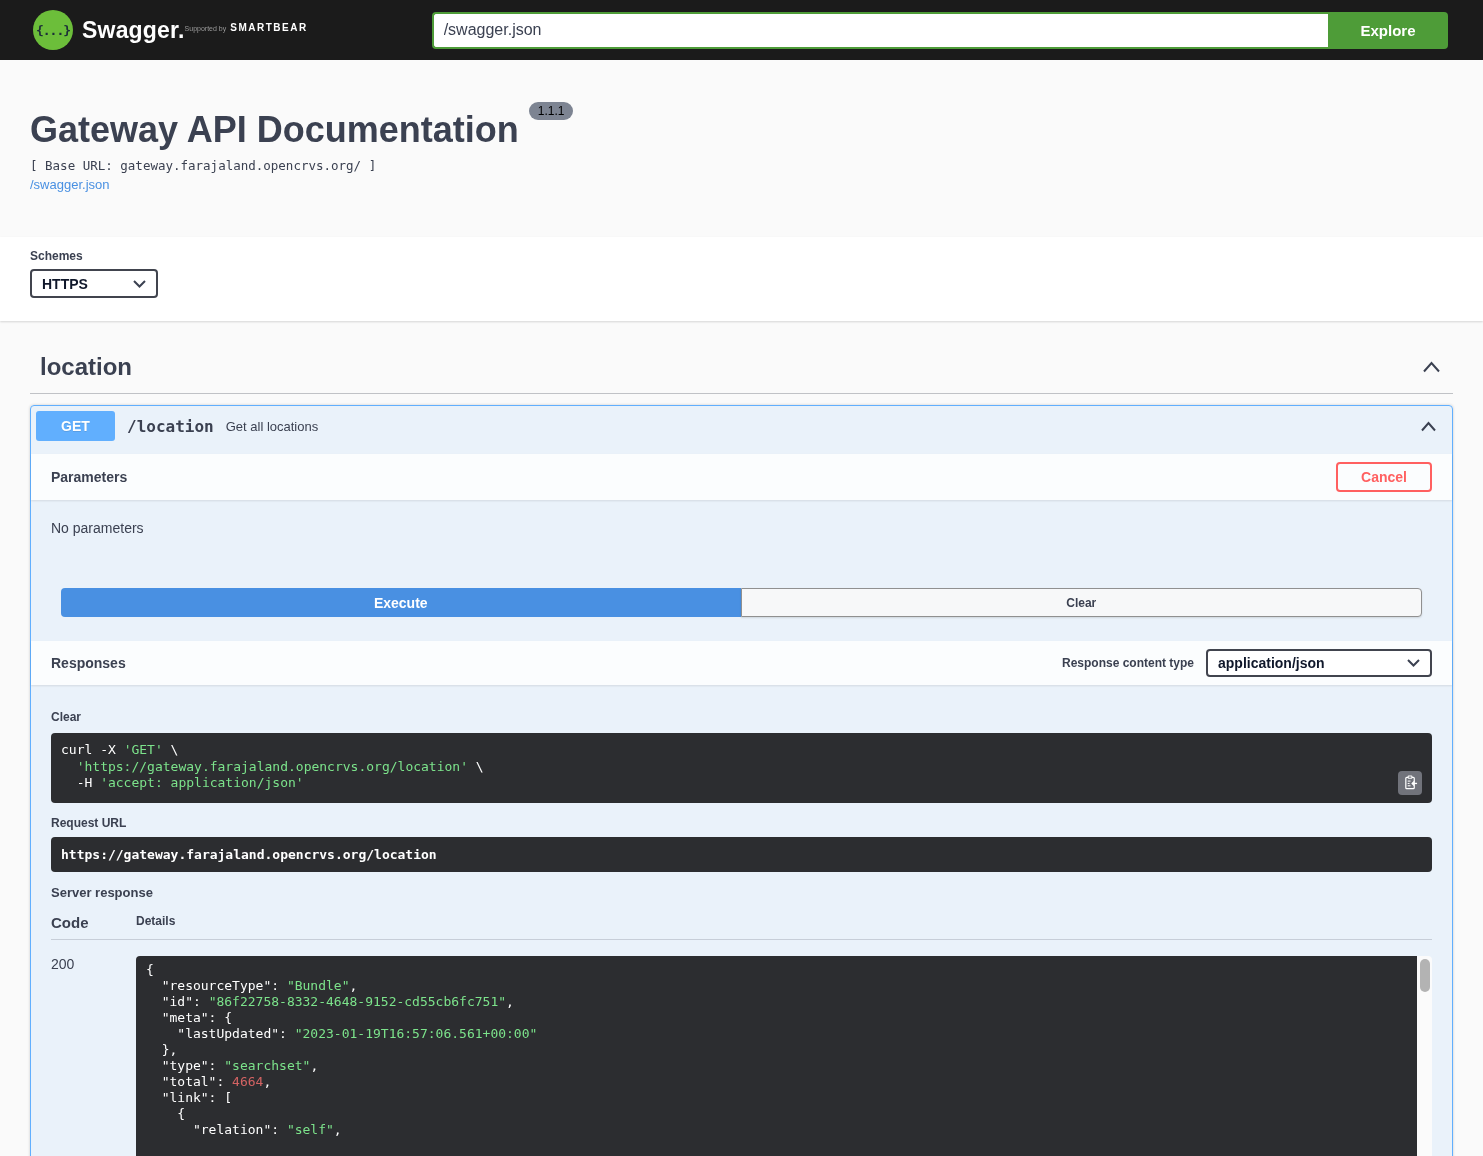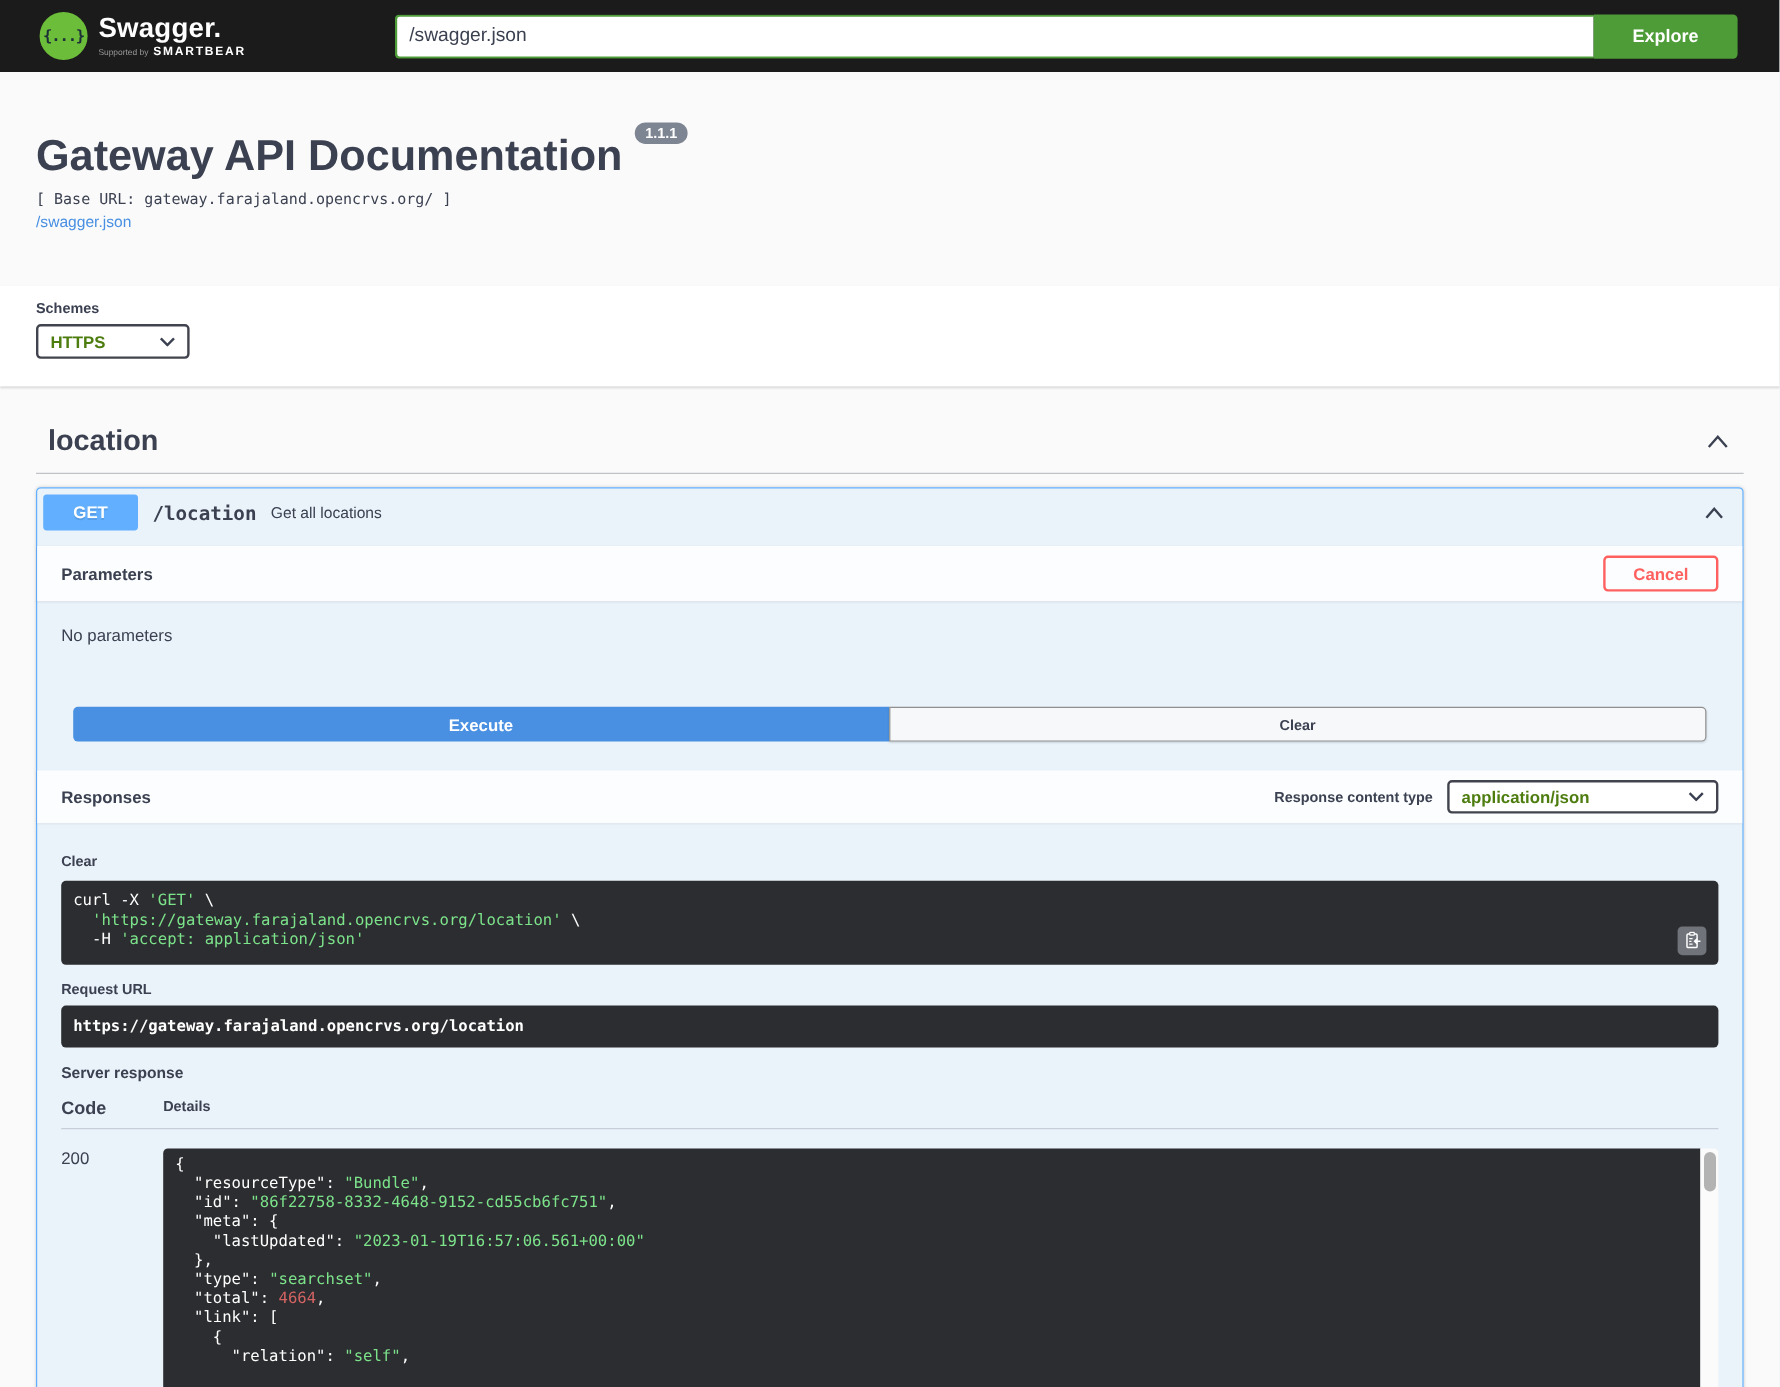--- a/index.html
+++ b/index.html
@@ -18,21 +18,21 @@
     padding: 0 35px 0 33px;
   }
   .logo { display: flex; align-items: center; gap: 9px; }
   .logo-circle {
     width: 40px; height: 40px; border-radius: 50%;
     background: #6cbe3a; color: #1c2e38;
     display: flex; align-items: center; justify-content: center;
     font-family: "DejaVu Sans Mono", monospace; font-weight: 700; font-size: 13px;
     letter-spacing: -1px;
   }
-  .logo-textcol { display: flex; flex-direction: column; }
+  .logo-textcol { display: flex; }
   .logo-title { color: #fff; font-size: 23px; font-weight: 700; letter-spacing: .2px; line-height: 1; }
   .logo-tagline { margin-top: 3px; display: flex; align-items: baseline; gap: 4px; }
   .tagline-prefix { color: #9a9a9a; font-size: 7px; }
   .tagline-brand { color: #fff; font-size: 10px; font-weight: 700; letter-spacing: 1.5px; }
   .url-form { display: flex; flex: 1; margin-left: 124px; }
   .url-input {
     flex: 1; height: 37px; background: #fff;
     border: 2px solid #4e9c38; border-right: none;
     border-radius: 4px 0 0 4px;
     font-family: "Liberation Sans", sans-serif;
@@ -42,38 +42,38 @@
     width: 120px; height: 37px; background: #4e9c38; color: #fff;
     border: none; border-radius: 0 4px 4px 0;
     font-family: "Liberation Sans", sans-serif;
     font-size: 15px; font-weight: 700; cursor: pointer; text-align: center;
   }
 
   
   .info { padding: 52px 30px 44px; }
   .info-title { font-size: 36px; font-weight: 700; color: #3b4151; line-height: 1; }
   .version-badge {
-    display: inline-block; background: #7d8492; color: #ffffff;
-    font-size: 12px; font-weight: 700; padding: 3px 9px;
+    display: inline-block; background: #7d8492; color: #000000;
+    font-size: 12px; font-weight: 400; padding: 3px 9px;
     border-radius: 57px; margin-left: 10px; vertical-align: top;
     transform: translateY(-10px);
   }
   .base-url { margin-top: 10px; font-family: "DejaVu Sans Mono", monospace; font-size: 12.5px; color: #3b4151; }
   .spec-link { display: inline-block; margin-top: 4px; font-size: 13px; color: #4990e2; text-decoration: none; cursor: pointer; }
 
   
   .scheme-container {
     background: #fff; box-shadow: 0 1px 2px 0 rgba(0,0,0,.15);
     padding: 12px 30px 23px;
   }
   .schemes-label { font-size: 12px; font-weight: 700; color: #3b4151; margin-bottom: 6px; }
   .sw-select {
     display: inline-flex; align-items: center; justify-content: space-between;
     border: 2px solid #41444e; border-radius: 4px; background: #fff;
-    font-size: 14px; font-weight: 700; color: #4d7c0f;
+    font-size: 14px; font-weight: 700; color: #0f172a;
     height: 29px; padding: 0 10px; cursor: pointer;
   }
   .schemes-select { width: 128px; }
 
   
   .main-wrapper { padding: 0 30px; }
   .opblock-tag {
     margin-top: 20px;
     display: flex; align-items: center; justify-content: space-between;
     padding: 12px 10px; border-bottom: 1px solid rgba(59,65,81,.3);

